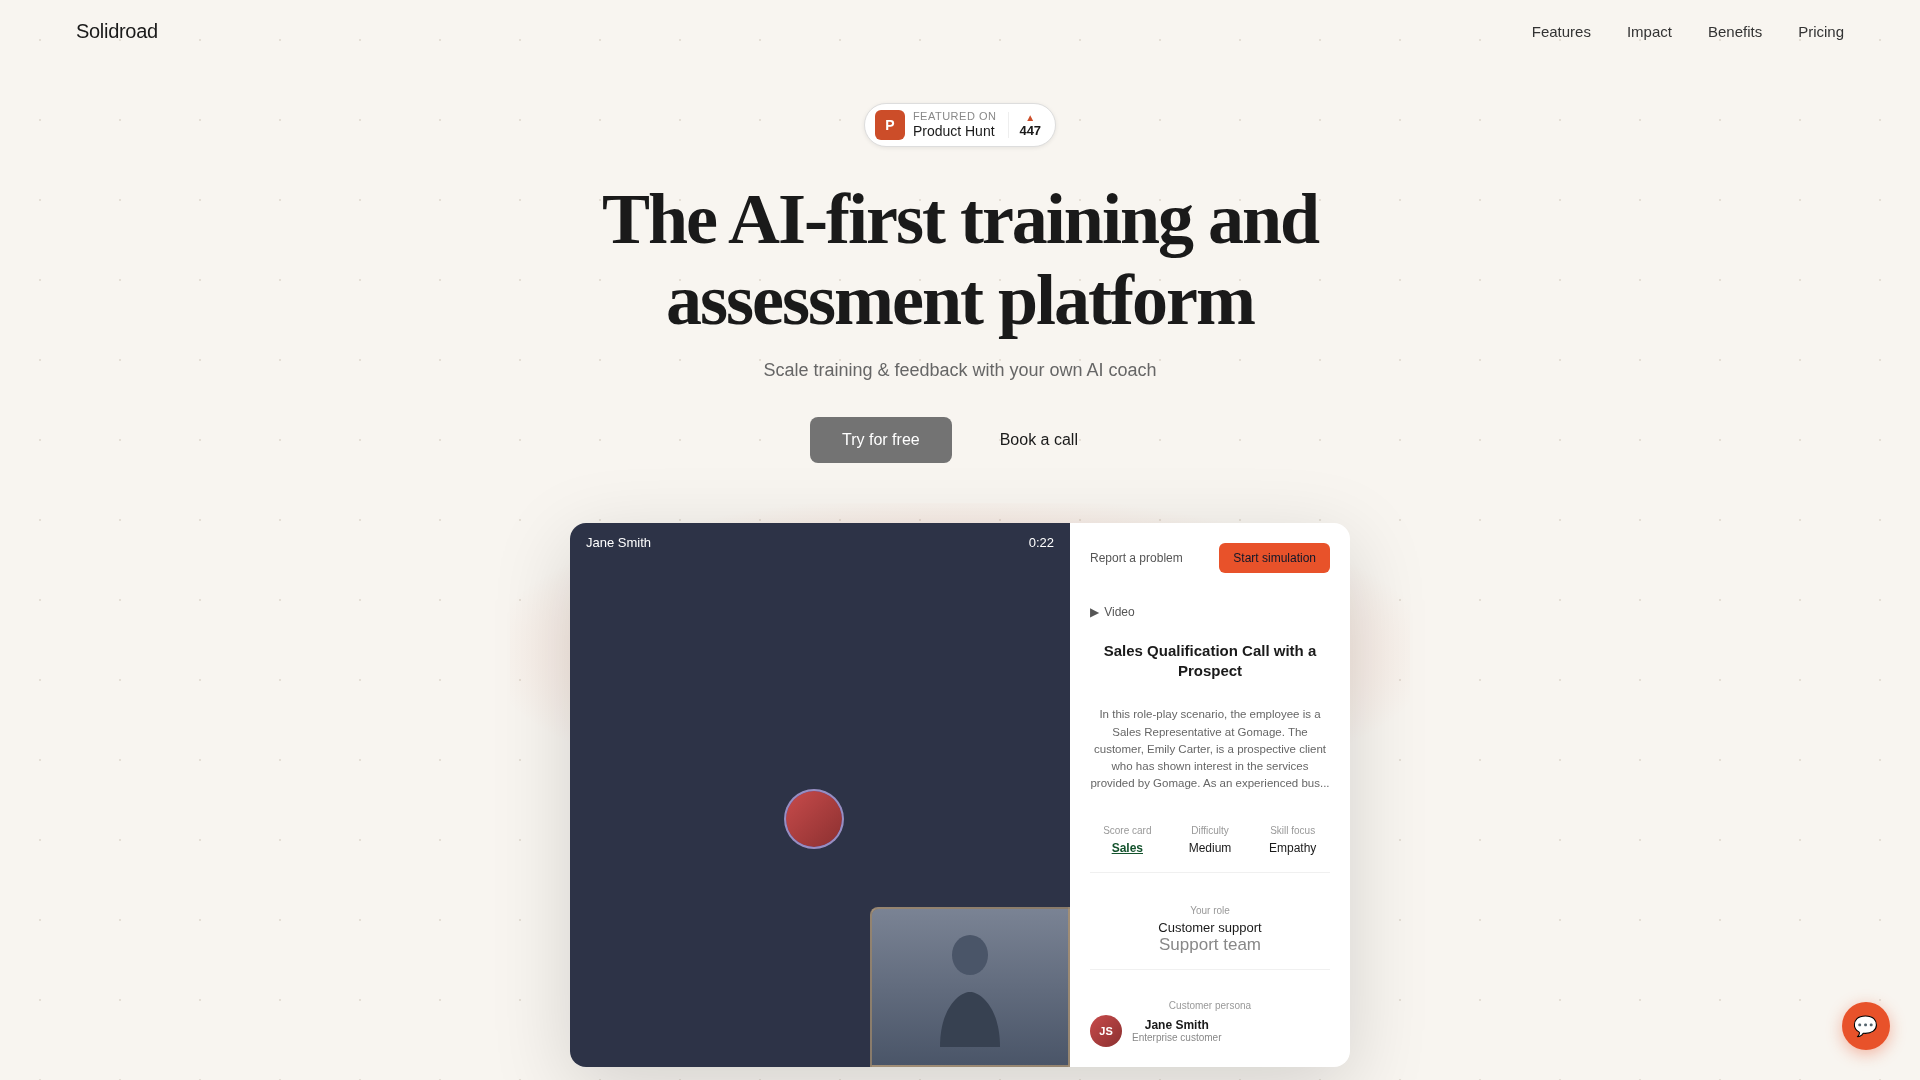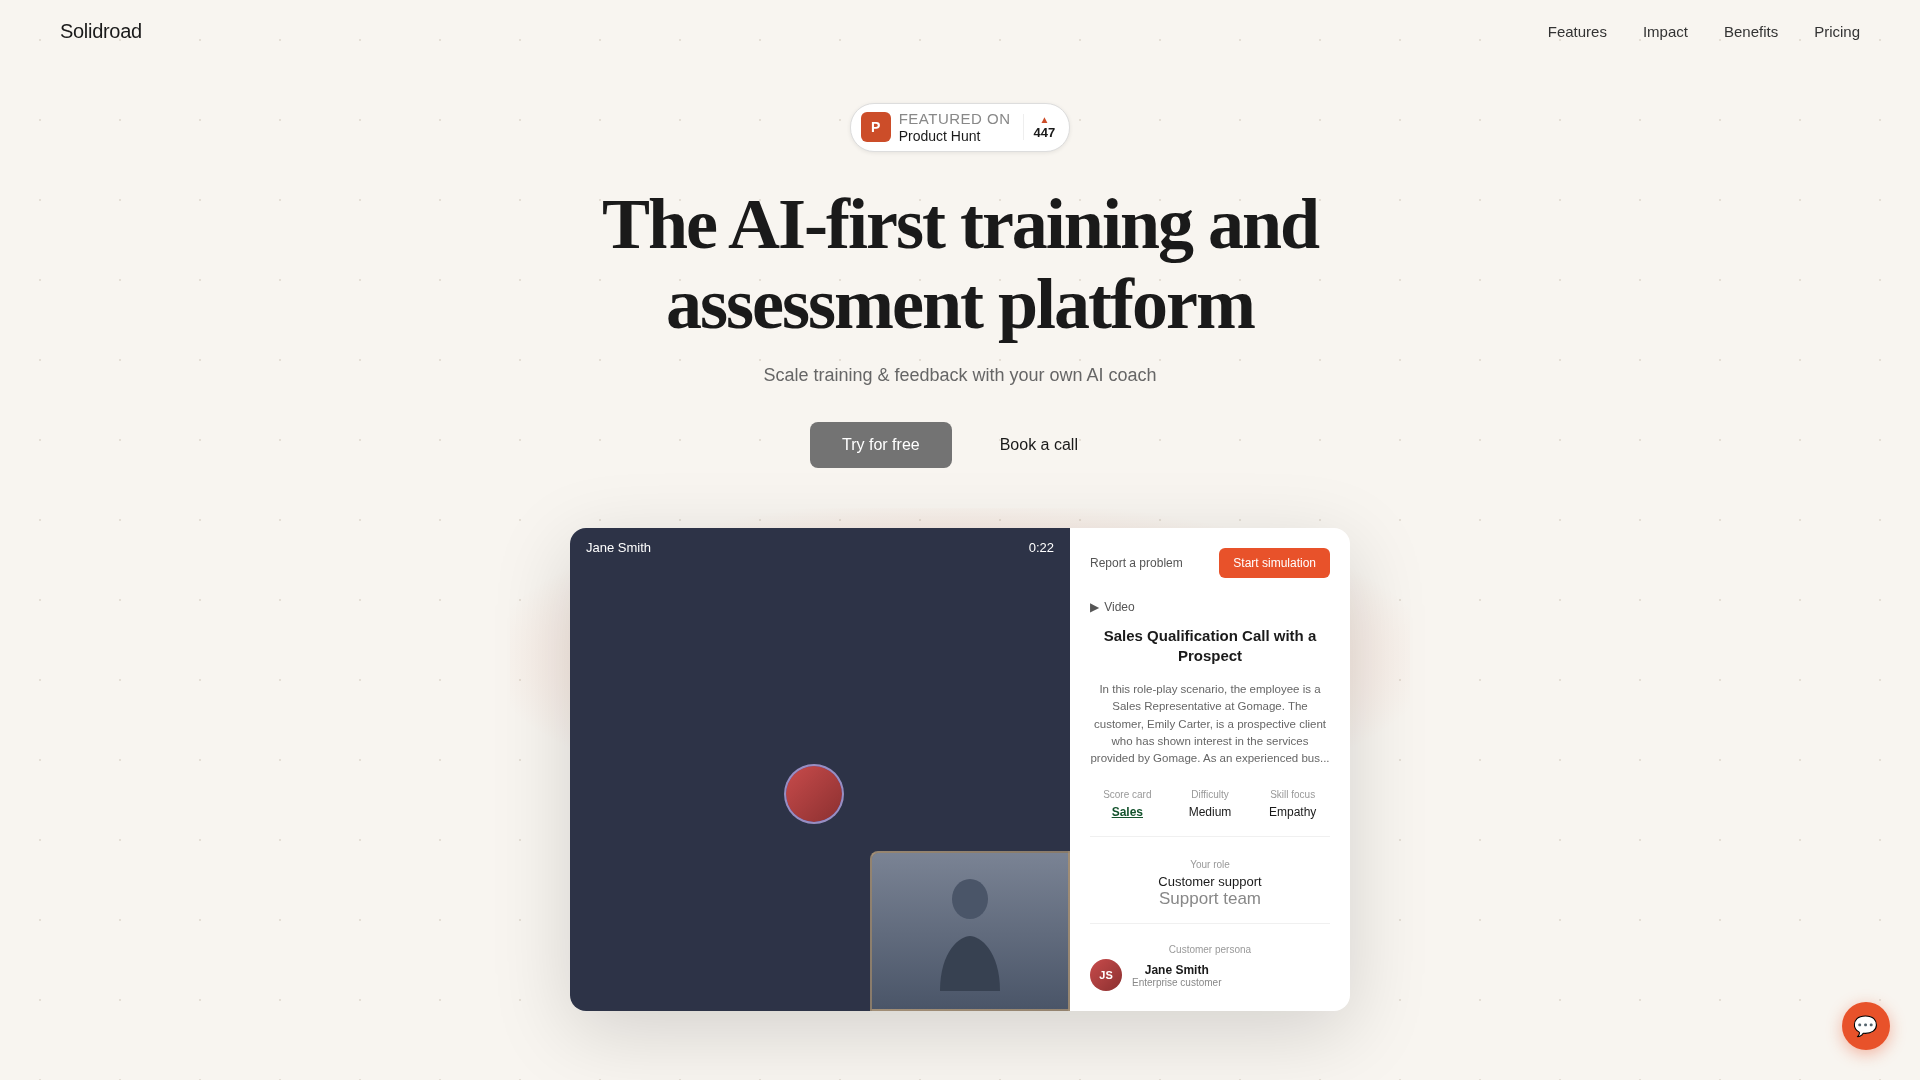--- a/index.html
+++ b/index.html
@@ -26,21 +26,21 @@
       z-index: 0;
     }
 
     
     nav {
       position: relative;
       z-index: 10;
       display: flex;
       align-items: center;
       justify-content: space-between;
-      padding: 20px 60px;
+      padding: 20px 76px;
     }
 
     .logo {
       font-size: 20px;
       font-weight: 500;
       color: #1a1a1a;
       letter-spacing: -0.3px;
     }
 
     .nav-links {
@@ -95,21 +95,21 @@
     }
 
     .ph-text-group {
       display: flex;
       flex-direction: column;
       align-items: flex-start;
       line-height: 1.2;
     }
 
     .ph-featured {
-      font-size: 15px;
+      font-size: 11px;
       color: #888;
       text-transform: uppercase;
       letter-spacing: 0.5px;
     }
 
     .ph-name {
       font-size: 14px;
       font-weight: 400;
       color: #1a1a1a;
     }
@@ -294,41 +294,41 @@
       background: linear-gradient(180deg, #7a8394 0%, #4a5568 100%);
     }
 
     
     .info-panel {
       width: 280px;
       background: white;
       padding: 20px;
       display: flex;
       flex-direction: column;
-      gap: 6px;
+      gap: 16px;
       border-radius: 25px;
     }
 
     .info-panel-header {
       display: flex;
       justify-content: space-between;
       align-items: center;
       margin-bottom: 16px;
     }
 
     .report-link {
       font-size: 12px;
       color: #555;
       text-decoration: none;
       cursor: pointer;
     }
 
     .btn-start {
       background: #e8522a;
-      color: #ffffff;
+      color: #0f172a;
       border: none;
       padding: 8px 14px;
       border-radius: 6px;
       font-size: 12px;
       font-weight: 500;
       cursor: pointer;
     }
 
     .type-badge {
       display: flex;

